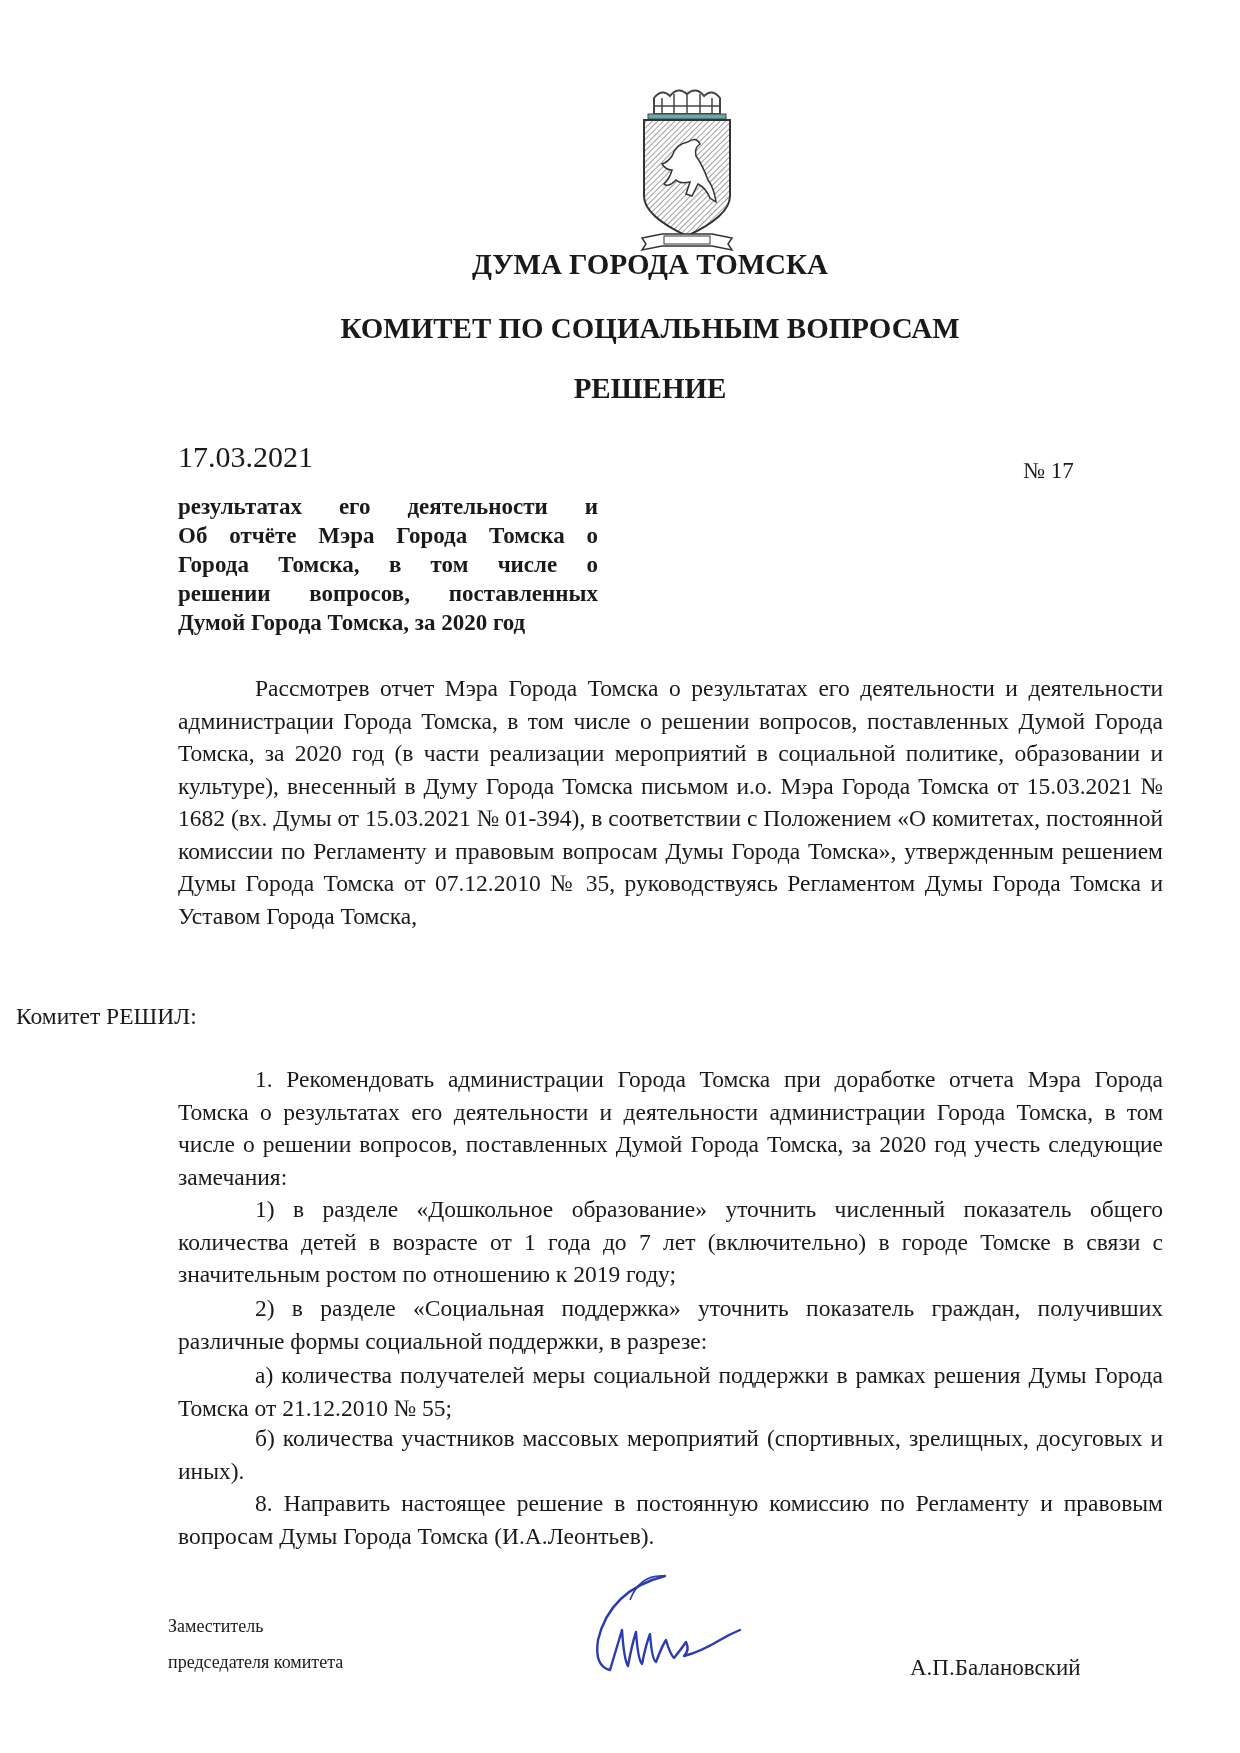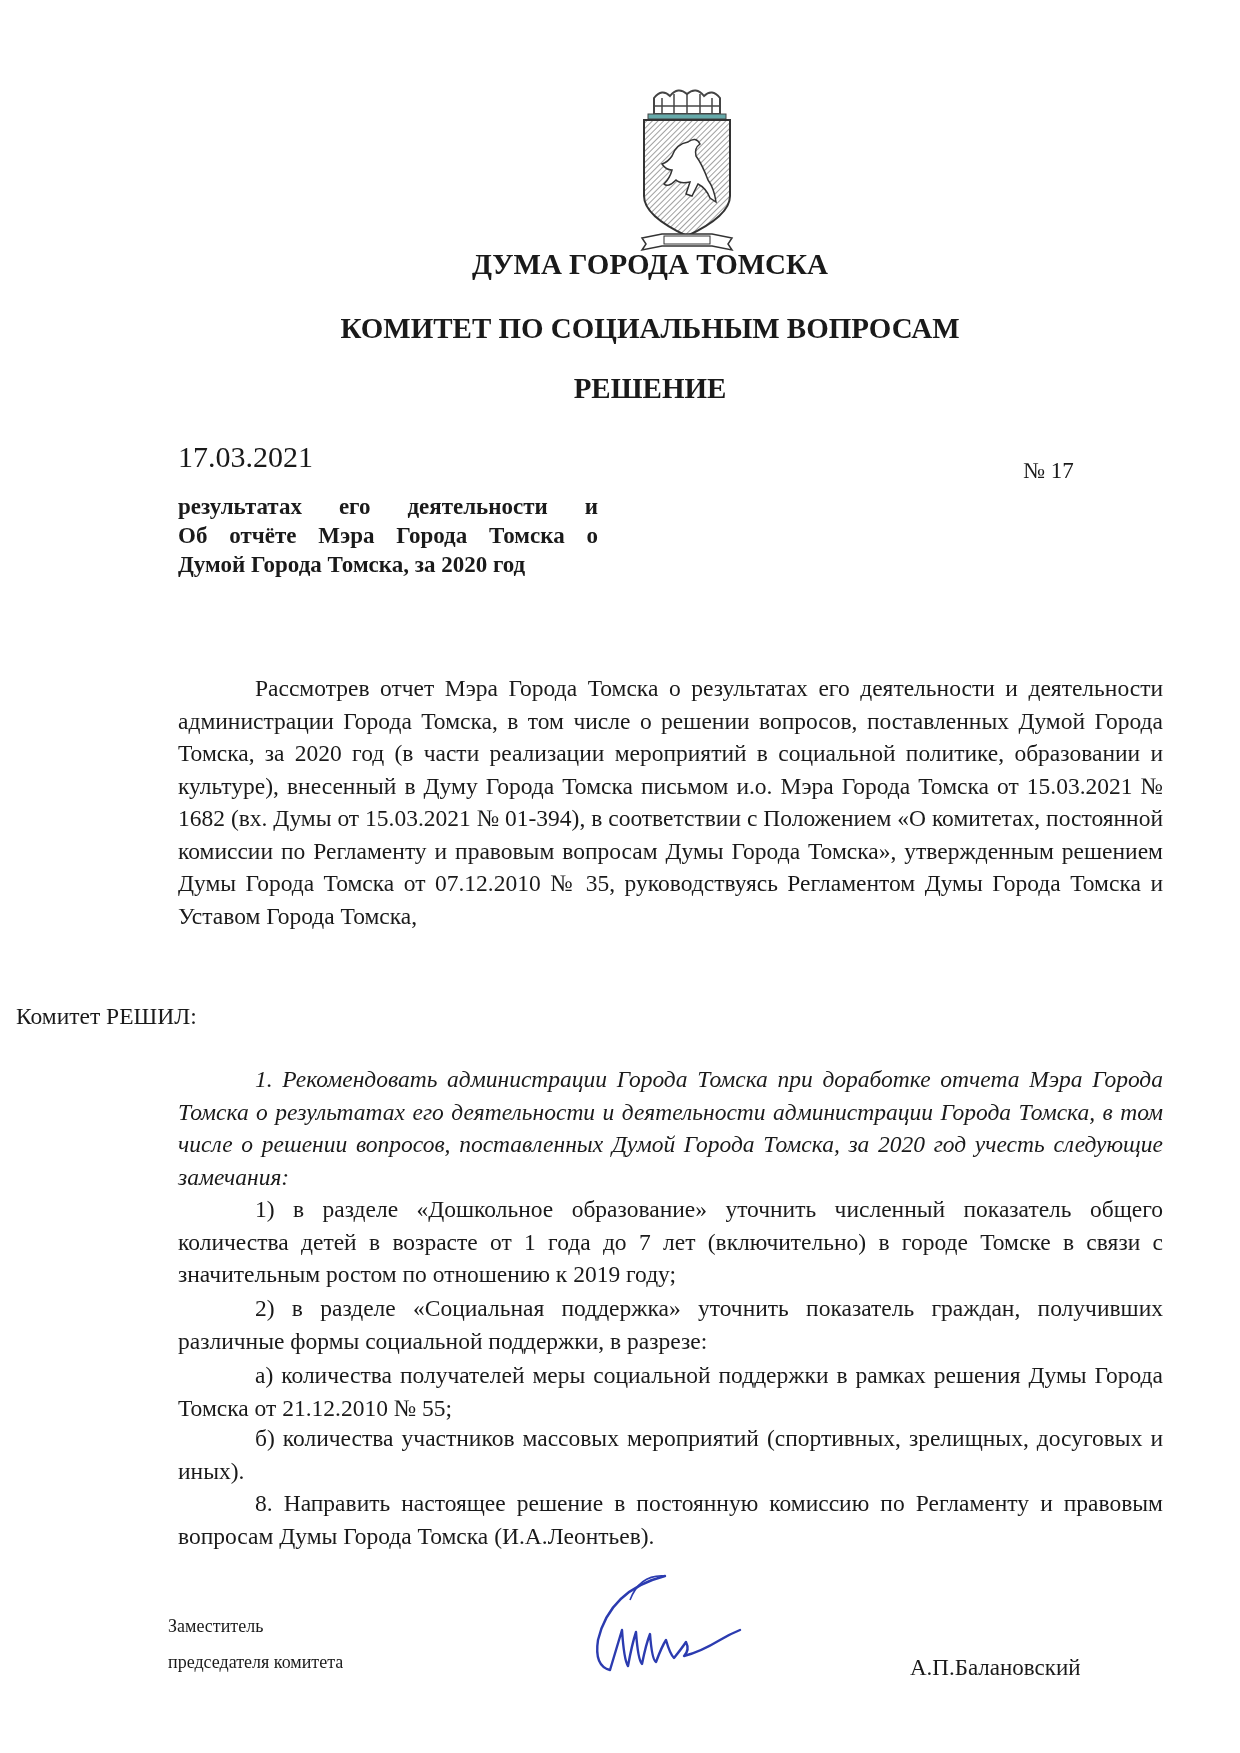--- a/index.html
+++ b/index.html
@@ -13,21 +13,21 @@
   .date { position: absolute; left: 178px; top: 440px; font-size: 30px; }
   .num { position: absolute; left: 1023px; top: 458px; font-size: 23px; }
   .subject { position: absolute; left: 178px; top: 492px; width: 420px; font-size: 23px;
              font-weight: bold; line-height: 29px; text-align: justify; }
   .subject span { display: block; text-align: justify; text-align-last: justify; }
   .subject span.last { text-align-last: left; }
   .body { position: absolute; left: 178px; width: 985px; font-size: 23.5px; line-height: 32.5px;
           text-align: justify; }
   .p1 { top: 672px; text-indent: 77px; }
   .resolved { position: absolute; left: 16px; width: 1240px; text-align: left; top: 1003px; font-size: 23.5px; }
-  .p2 { top: 1063px; text-indent: 77px; font-style: italic; }
+  .p2 { top: 1063px; text-indent: 77px; }
   .p3 { top: 1193px; text-indent: 77px; }
   .p4 { top: 1292px; text-indent: 77px; }
   .p5 { top: 1359px; text-indent: 77px; }
   .p6 { top: 1422px; text-indent: 77px; }
   .p7 { top: 1487px; text-indent: 77px; }
   .sig-title { position: absolute; left: 168px; top: 1608px; font-size: 18px; line-height: 36px; }
   .sig-name { position: absolute; left: 910px; top: 1655px; font-size: 23px; }
   .signature { position: absolute; left: 570px; top: 1570px; width: 200px; height: 110px; }
 </style>
 </head>
@@ -60,20 +60,22 @@
 <div class="h1 t1">ДУМА ГОРОДА ТОМСКА</div>
 <div class="h1 t2">КОМИТЕТ ПО СОЦИАЛЬНЫМ ВОПРОСАМ</div>
 <div class="h1 t3">РЕШЕНИЕ</div>
 
 <div class="date">17.03.2021</div>
 <div class="num">№ 17</div>
 
 <div class="subject">
   <span>результатах его деятельности и</span>
   <span>Об отчёте Мэра Города Томска о</span>
+  <span>Города Томска, в том числе о</span>
+  <span>решении вопросов, поставленных</span>
   <span class="last">Думой Города Томска, за 2020 год</span>
 </div>
 
 <div class="body p1">Рассмотрев отчет Мэра Города Томска о результатах его деятельности и деятельности администрации Города Томска, в том числе о решении вопросов, поставленных Думой Города Томска, за 2020 год (в части реализации мероприятий в социальной политике, образовании и культуре), внесенный в Думу Города Томска письмом и.о. Мэра Города Томска от 15.03.2021 № 1682 (вх. Думы от 15.03.2021 № 01-394), в соответствии с Положением «О комитетах, постоянной комиссии по Регламенту и правовым вопросам Думы Города Томска», утвержденным решением Думы Города Томска от 07.12.2010 № 35, руководствуясь Регламентом Думы Города Томска и Уставом Города Томска,</div>
 <div class="resolved">Комитет РЕШИЛ:</div>
 <div class="body p2">1. Рекомендовать администрации Города Томска при доработке отчета Мэра Города Томска о результатах его деятельности и деятельности администрации Города Томска, в том числе о решении вопросов, поставленных Думой Города Томска, за 2020 год учесть следующие замечания:</div>
 <div class="body p3">1) в разделе «Дошкольное образование» уточнить численный показатель общего количества детей в возрасте от 1 года до 7 лет (включительно) в городе Томске в связи с значительным ростом по отношению к 2019 году;</div>
 <div class="body p4">2) в разделе «Социальная поддержка» уточнить показатель граждан, получивших различные формы социальной поддержки, в разрезе:</div>
 <div class="body p5">а) количества получателей меры социальной поддержки в рамках решения Думы Города Томска от 21.12.2010 № 55;</div>
 <div class="body p6">б) количества участников массовых мероприятий (спортивных, зрелищных, досуговых и иных).</div>

